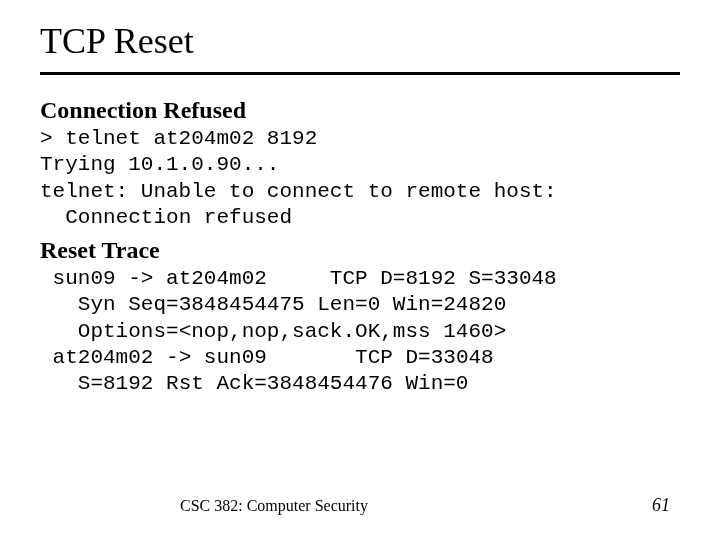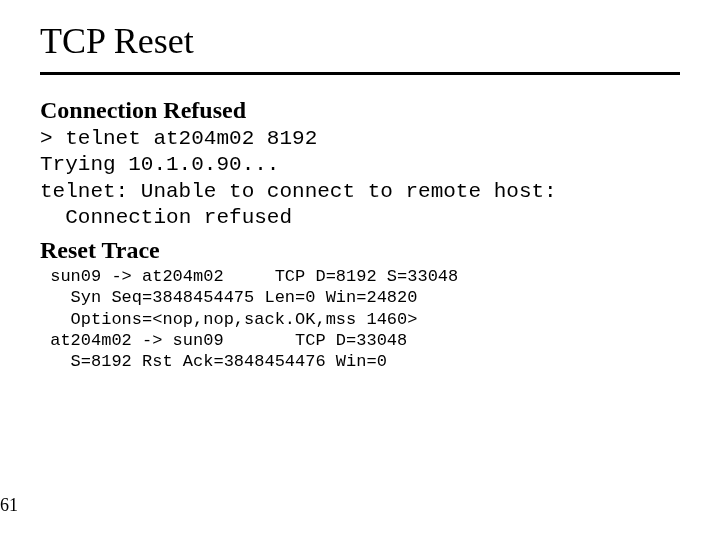--- a/index.html
+++ b/index.html
@@ -31,21 +31,21 @@
     }
     .code-block {
       font-family: Liberation Mono, monospace;
       font-size: 21px;
       line-height: 1.25;
       white-space: pre-wrap;
       margin-bottom: 6px;
     }
     .trace-block {
       font-family: "Courier New", Courier, monospace;
-      font-size: 17px;
+      font-size: 21px;
       line-height: 1.25;
       white-space: pre-wrap;
       margin-bottom: 6px;
     }
     .footer {
       position: absolute;
       bottom: 24px;
       left: 0;
       width: 100%;
       padding: 0 50px 0 0;
@@ -55,20 +55,21 @@
       justify-content: space-between;
       align-items: baseline;
       width: 100%;
     }
     .footer-course {
       font-size: 16px;
       margin-left: 180px;
     }
     .footer-page {
       font-size: 18px;
+      font-style: italic;
     }
   </style>
 </head>
 <body>
 
 <h1 class="title">TCP Reset</h1>
 <hr class="rule">
 
 <div class="section-heading">Connection Refused</div>
 <div class="code-block">&gt; telnet at204m02 8192
@@ -78,15 +79,16 @@
 
 <div class="section-heading">Reset Trace</div>
 <div class="trace-block"> sun09 -&gt; at204m02     TCP D=8192 S=33048
    Syn Seq=3848454475 Len=0 Win=24820
    Options=&lt;nop,nop,sack.OK,mss 1460&gt;
  at204m02 -&gt; sun09       TCP D=33048
    S=8192 Rst Ack=3848454476 Win=0</div>
 
 <div class="footer">
   <div class="footer-inner">
+    <span class="footer-course">CSC 382: Computer Security</span>
     <span class="footer-page">61</span>
   </div>
 </div>
 
 </body></html>

